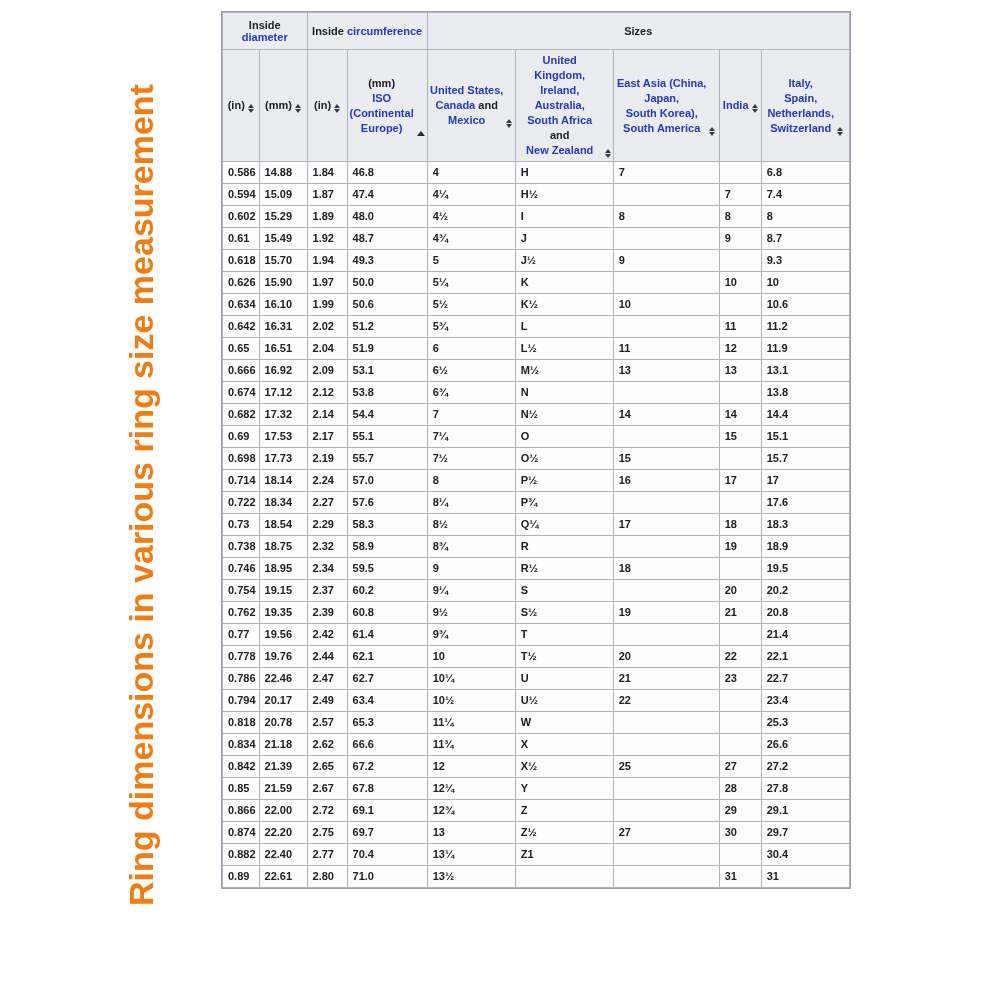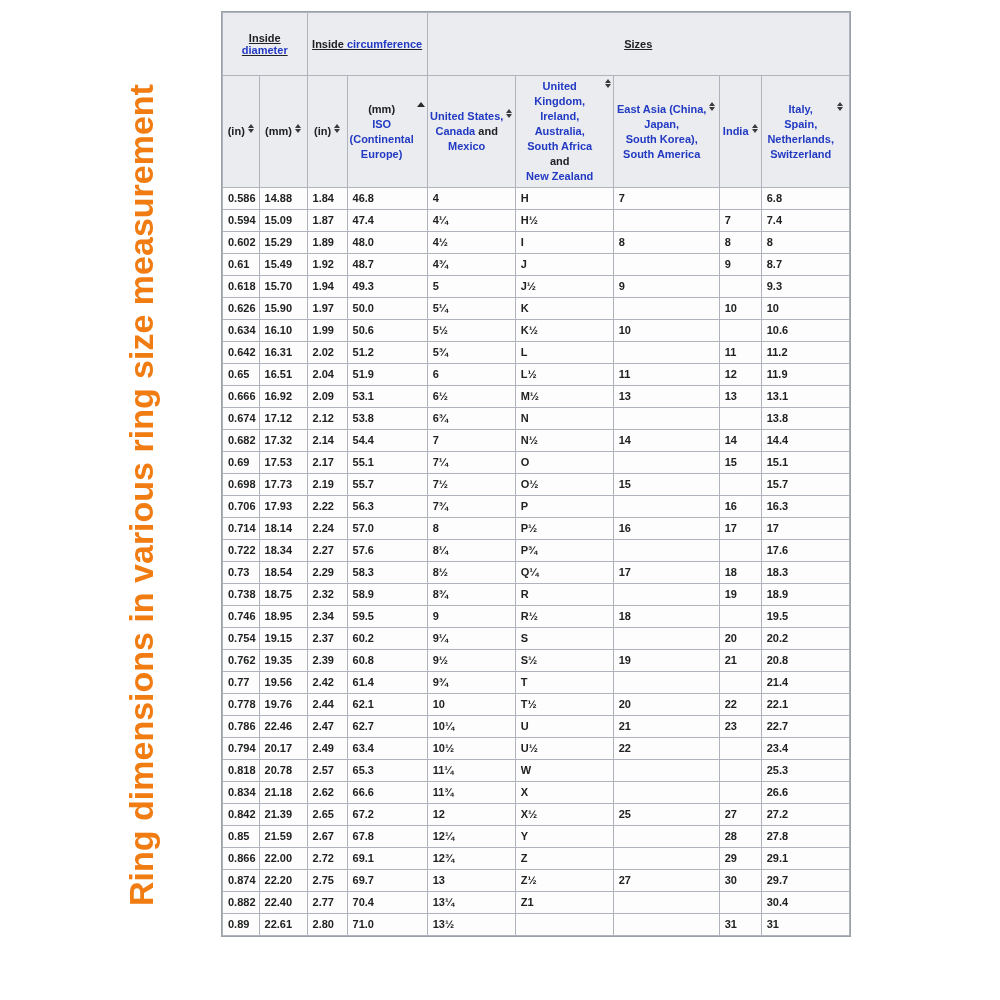--- a/index.html
+++ b/index.html
@@ -12,27 +12,27 @@
     white-space:nowrap;font-size:34px;font-weight:bold;letter-spacing:0px;color:var(--accent,#f07c12);}
 
   
   table.ring{position:absolute;left:222px;top:12px;border-collapse:collapse;table-layout:fixed;
     background:var(--body-bg,#fdfdfd);}
   table.ring th,table.ring td{border:1px solid var(--border,#aeb3bc);font-size:11px;
     overflow:hidden;}
   table.ring{outline:1px solid var(--outer-border,#9aa0a8);}
   th{background:var(--head-bg,#eaecf0);font-weight:bold;text-align:center;vertical-align:middle;
      padding:3px 2px;}
-  th.group{height:15px;padding:19px 2px;text-decoration:underline;}
+  th.group{height:15px;padding:6px 2px;}
   td{font-weight:bold;text-align:left;padding:3px 3px 3px 5px;height:15px;line-height:15px;
      background:var(--body-bg,#fdfdfd);}
   .hline{line-height:15px;}
   .lnk{color:var(--link,#2239c2);}
   .txt{color:#202122;}
-  .th-flex{display:flex;align-items:flex-start;justify-content:center;gap:3px;}
+  .th-flex{display:flex;align-items:flex-end;justify-content:center;gap:3px;}
   .sort{display:inline-flex;flex-direction:column;align-items:center;flex:0 0 auto;}
   .tri-up{width:0;height:0;border-left:3px solid transparent;border-right:3px solid transparent;
           border-bottom:4px solid #3a3a3a;margin-bottom:1px;}
   .tri-down{width:0;height:0;border-left:3px solid transparent;border-right:3px solid transparent;
           border-top:4px solid #3a3a3a;}
   .tri-asc{width:0;height:0;border-left:4px solid transparent;border-right:4px solid transparent;
           border-bottom:5px solid #2a2a2a;}
 </style>
 </head>
 <body>
@@ -324,31 +324,20 @@
           <td>17.73</td>
           <td>2.19</td>
           <td>55.7</td>
           <td>7½</td>
           <td>O½</td>
           <td>15</td>
           <td></td>
           <td>15.7</td>
         </tr>
         <tr>
-          <td>0.706</td>
-          <td>17.93</td>
-          <td>2.22</td>
-          <td>56.3</td>
-          <td>7¾</td>
-          <td>P</td>
-          <td></td>
-          <td>16</td>
-          <td>16.3</td>
-        </tr>
-        <tr>
           <td>0.714</td>
           <td>18.14</td>
           <td>2.24</td>
           <td>57.0</td>
           <td>8</td>
           <td>P½</td>
           <td>16</td>
           <td>17</td>
           <td>17</td>
         </tr>

